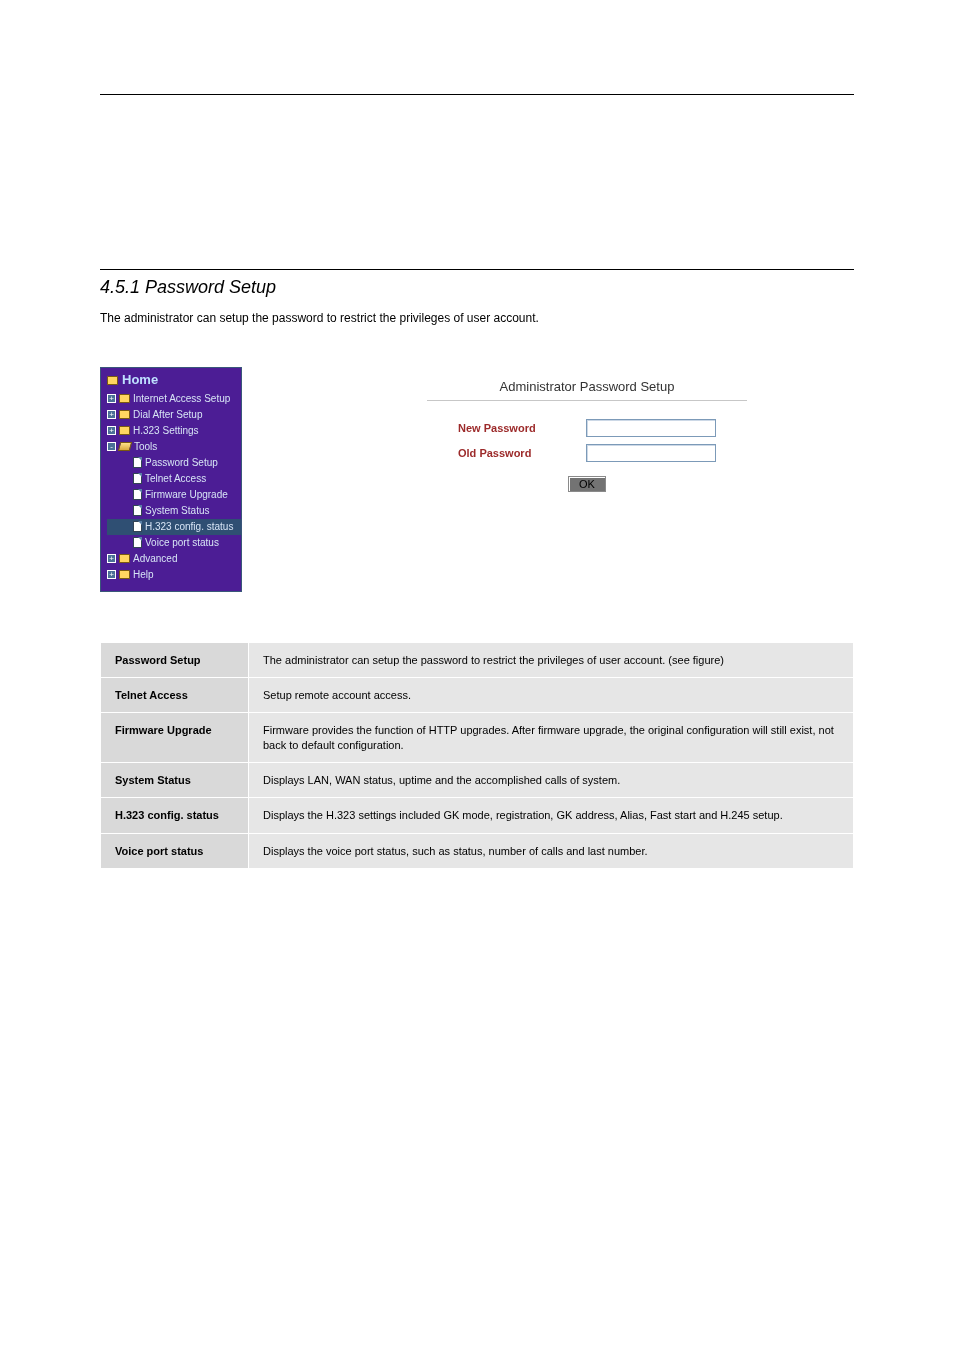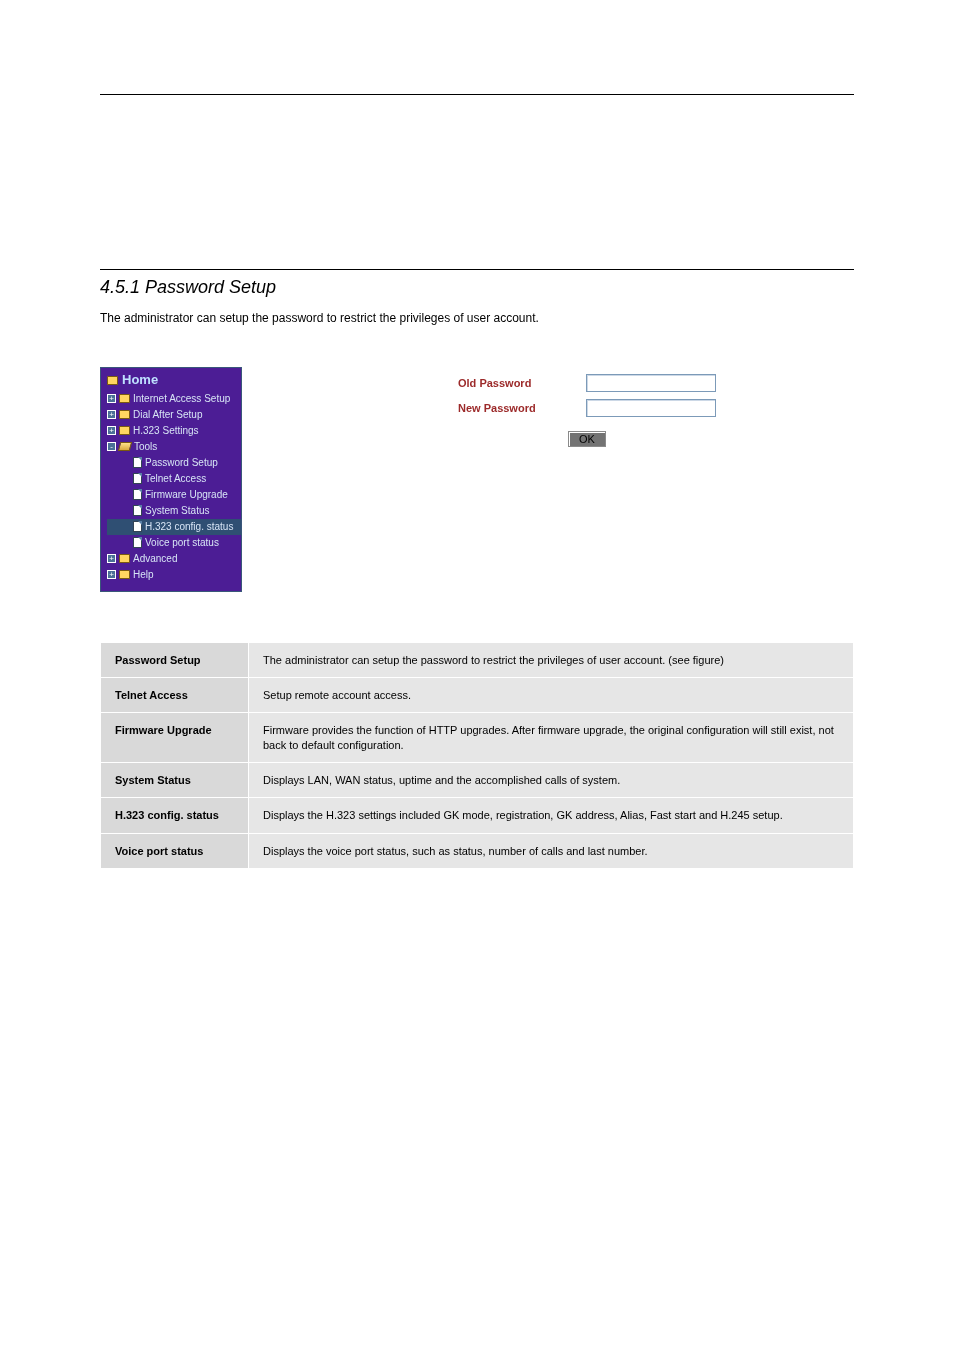--- a/index.html
+++ b/index.html
@@ -121,26 +121,27 @@
         </div>
         <div class="row">
           <span class="toggle">+</span>
           <span class="foldericon"></span>
           <span class="label">Help</span>
         </div>
       </div>
   </div>
 
   <div class="panel">
+    <h4>Administrator Password Setup</h4>
     <div class="formrow">
-      <span class="lbl">Old Password</span>
+      <span class="lbl">New Password</span>
       <input type="text" style="">
     </div>
     <div class="formrow">
-      <span class="lbl">New Password</span>
+      <span class="lbl">Old Password</span>
       <input type="text" style="">
     </div>
     <div class="okrow">
       <button>OK</button>
     </div>
   </div>
 </div>
 
 <table class="grid">
   <tbody id="grid-body">

